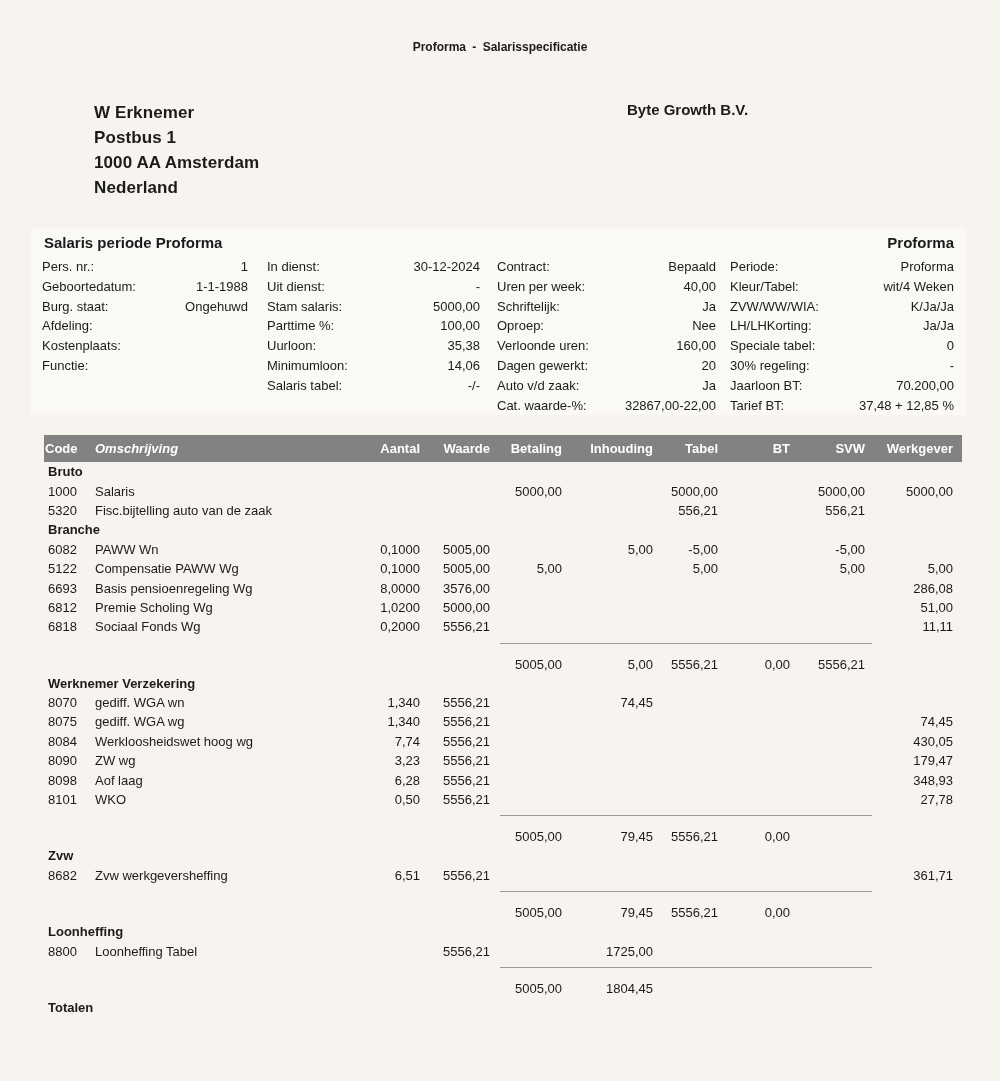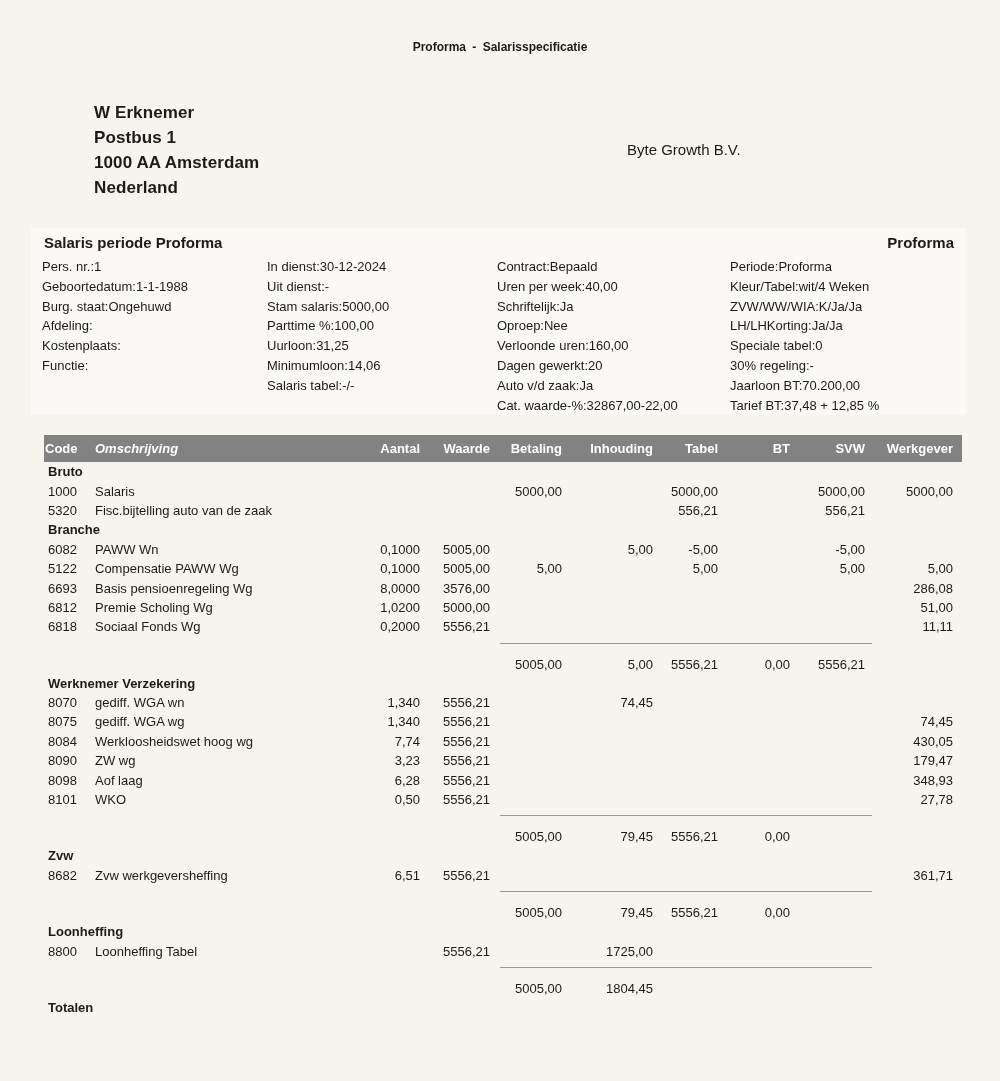--- a/index.html
+++ b/index.html
@@ -29,22 +29,21 @@
     left: 94px; top: 100px;
     font-size: 17px;
     font-weight: bold;
     line-height: 25px;
     letter-spacing: 0.1px;
   }
   .company {
     position: absolute;
     left: 627px; top: 101px;
     font-size: 15px;
-    font-weight: normal;
-    margin-top: 40px;
+    font-weight: bold;
   }
   .panel {
     position: absolute;
     left: 31px; top: 228px;
     width: 935px; height: 187px;
     background: var(--panel-bg, #fbf9f6);
   }
   .panel-title {
     position: absolute;
     left: 13px; top: 6px;
@@ -58,20 +57,21 @@
     font-weight: bold;
   }
   .info-cols { position: absolute; left: 0; top: 29px; width: 100%; }
   .info-col { position: absolute; top: 0; font-size: 13px; }
   .info-col.c0 { left: 11px;  width: 206px; }
   .info-col.c1 { left: 236px; width: 213px; }
   .info-col.c2 { left: 466px; width: 219px; }
   .info-col.c3 { left: 699px; width: 224px; }
   .info-row {
     display: flex;
+    justify-content: space-between;
     align-items: baseline;
     height: 19.8px;
     line-height: 19.8px;
     white-space: nowrap;
   }
   .info-row .val { text-align: right; }
 
   .paytable {
     position: absolute;
     left: 44px; top: 435px;
@@ -170,21 +170,21 @@
           <div class="info-row">
             <span class="lab">Stam salaris:</span>
             <span class="val">5000,00</span>
           </div>
           <div class="info-row">
             <span class="lab">Parttime %:</span>
             <span class="val">100,00</span>
           </div>
           <div class="info-row">
             <span class="lab">Uurloon:</span>
-            <span class="val">31,25</span>
+            <span class="val">35,38</span>
           </div>
           <div class="info-row">
             <span class="lab">Minimumloon:</span>
             <span class="val">14,06</span>
           </div>
           <div class="info-row">
             <span class="lab">Salaris tabel:</span>
             <span class="val">-/-</span>
           </div>
         </div>

